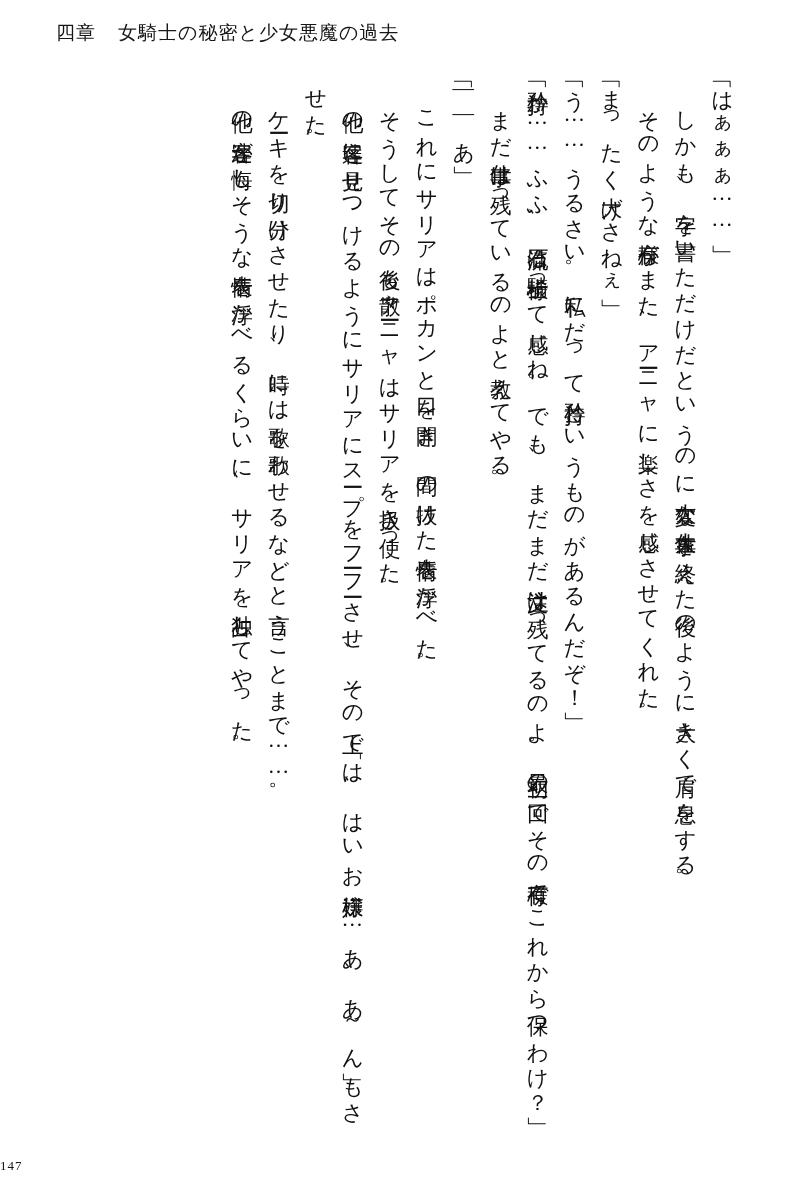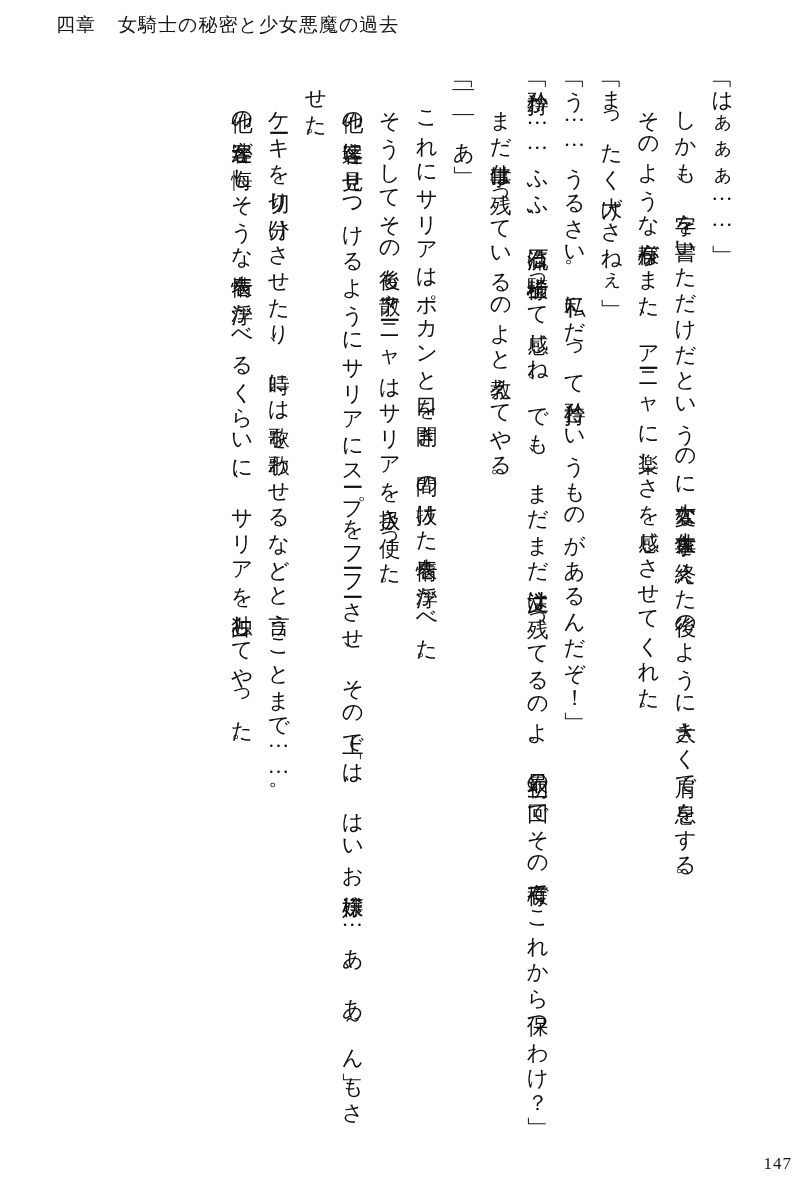--- a/index.html
+++ b/index.html
@@ -19,21 +19,21 @@
   .page {
     position: relative;
     width: 792px;
     height: 1200px;
     box-sizing: border-box;
   }
 
   
   .running-header {
     position: absolute;
-    top: 12px;
+    top: 20px;
     left: 56px;
     font-size: 19px;
     letter-spacing: 1px;
     white-space: nowrap;
     color: #161616;
   }
   .running-header .chap-num {
     margin-right: 22px;
   }
 
@@ -70,22 +70,22 @@
   .body-text p.indent {
     text-indent: 1em;
   }
 
   
   .folio {
     position: absolute;
     bottom: 26px;
     left: 0;
     width: 792px;
-    text-align: right;
-    font-size: 17px;
+    text-align: left;
+    font-size: 13px;
     letter-spacing: 1px;
     color: #161616;
     font-family: "Liberation Serif", serif;
   }
 </style>
 </head>
 <body>
 
 <div class="page">
 

